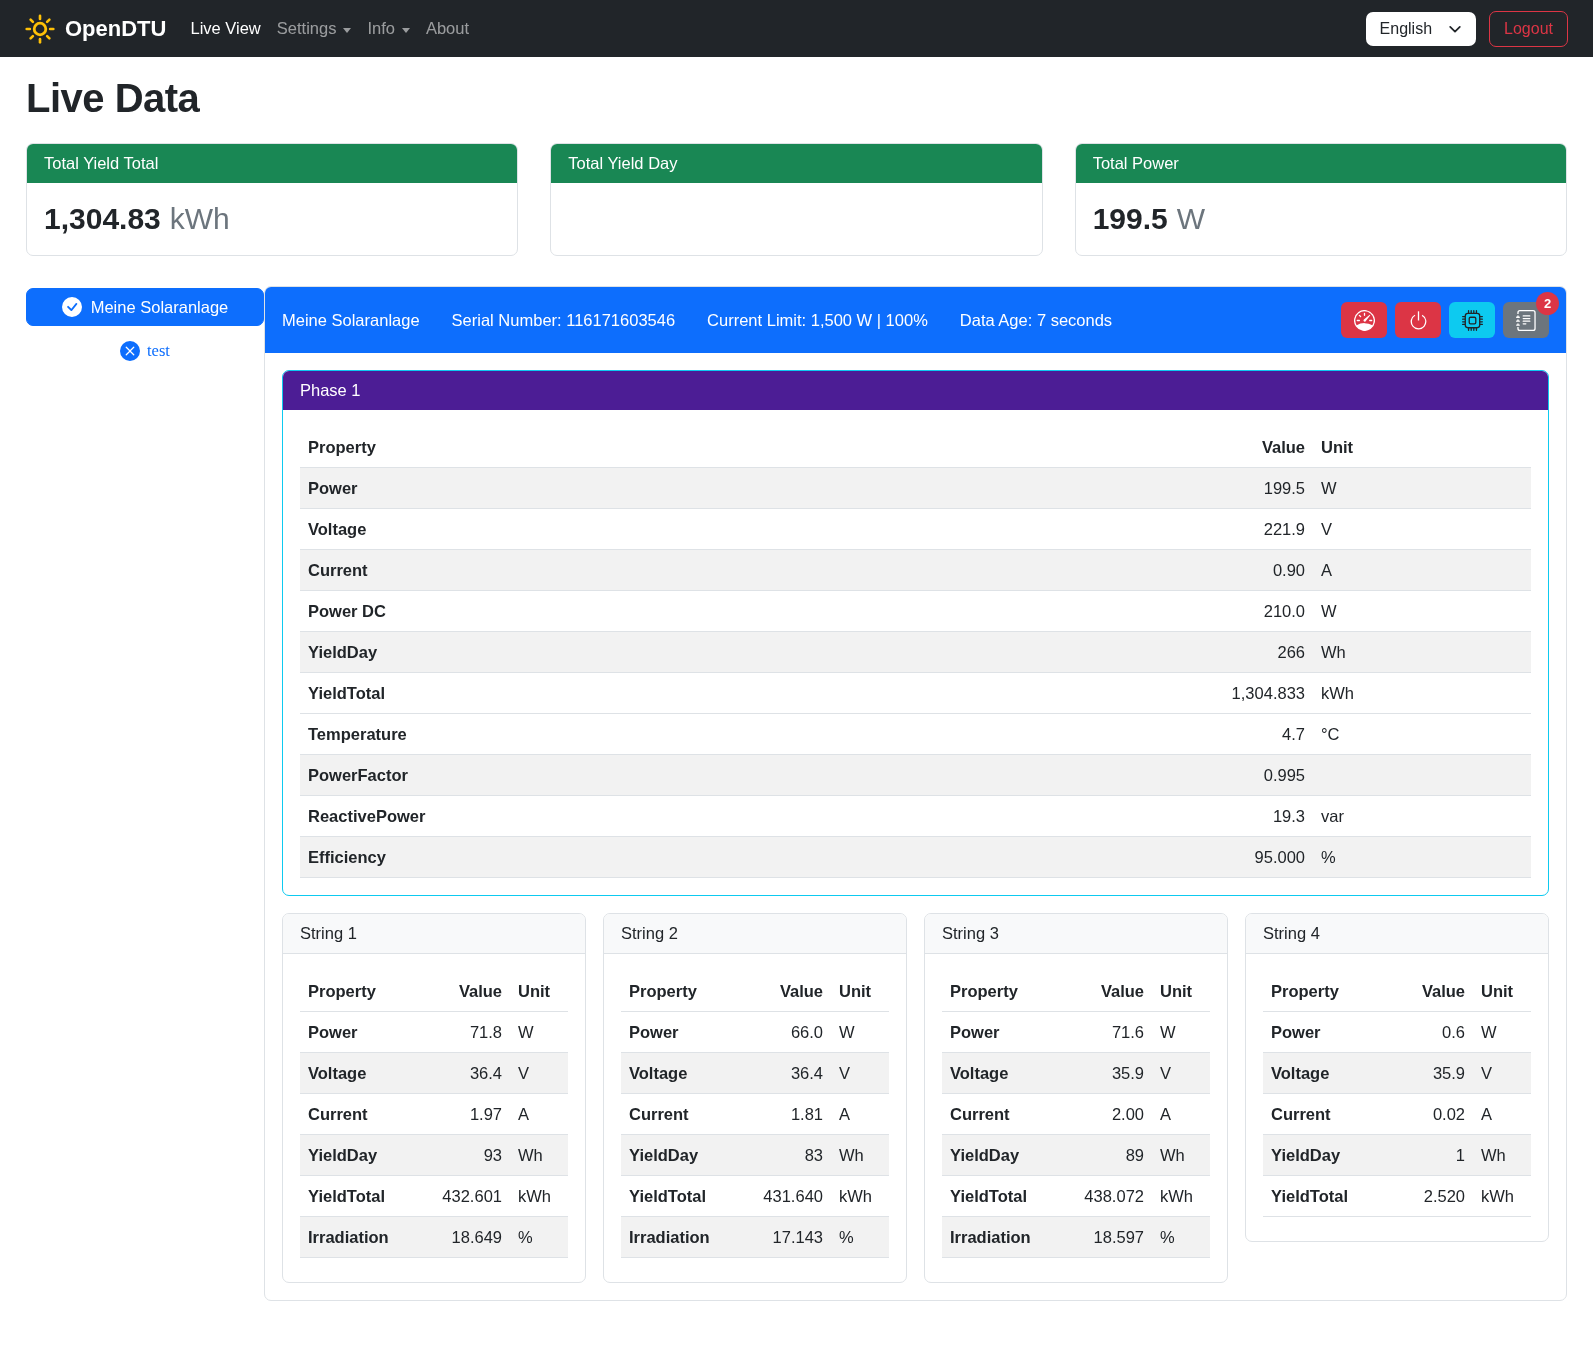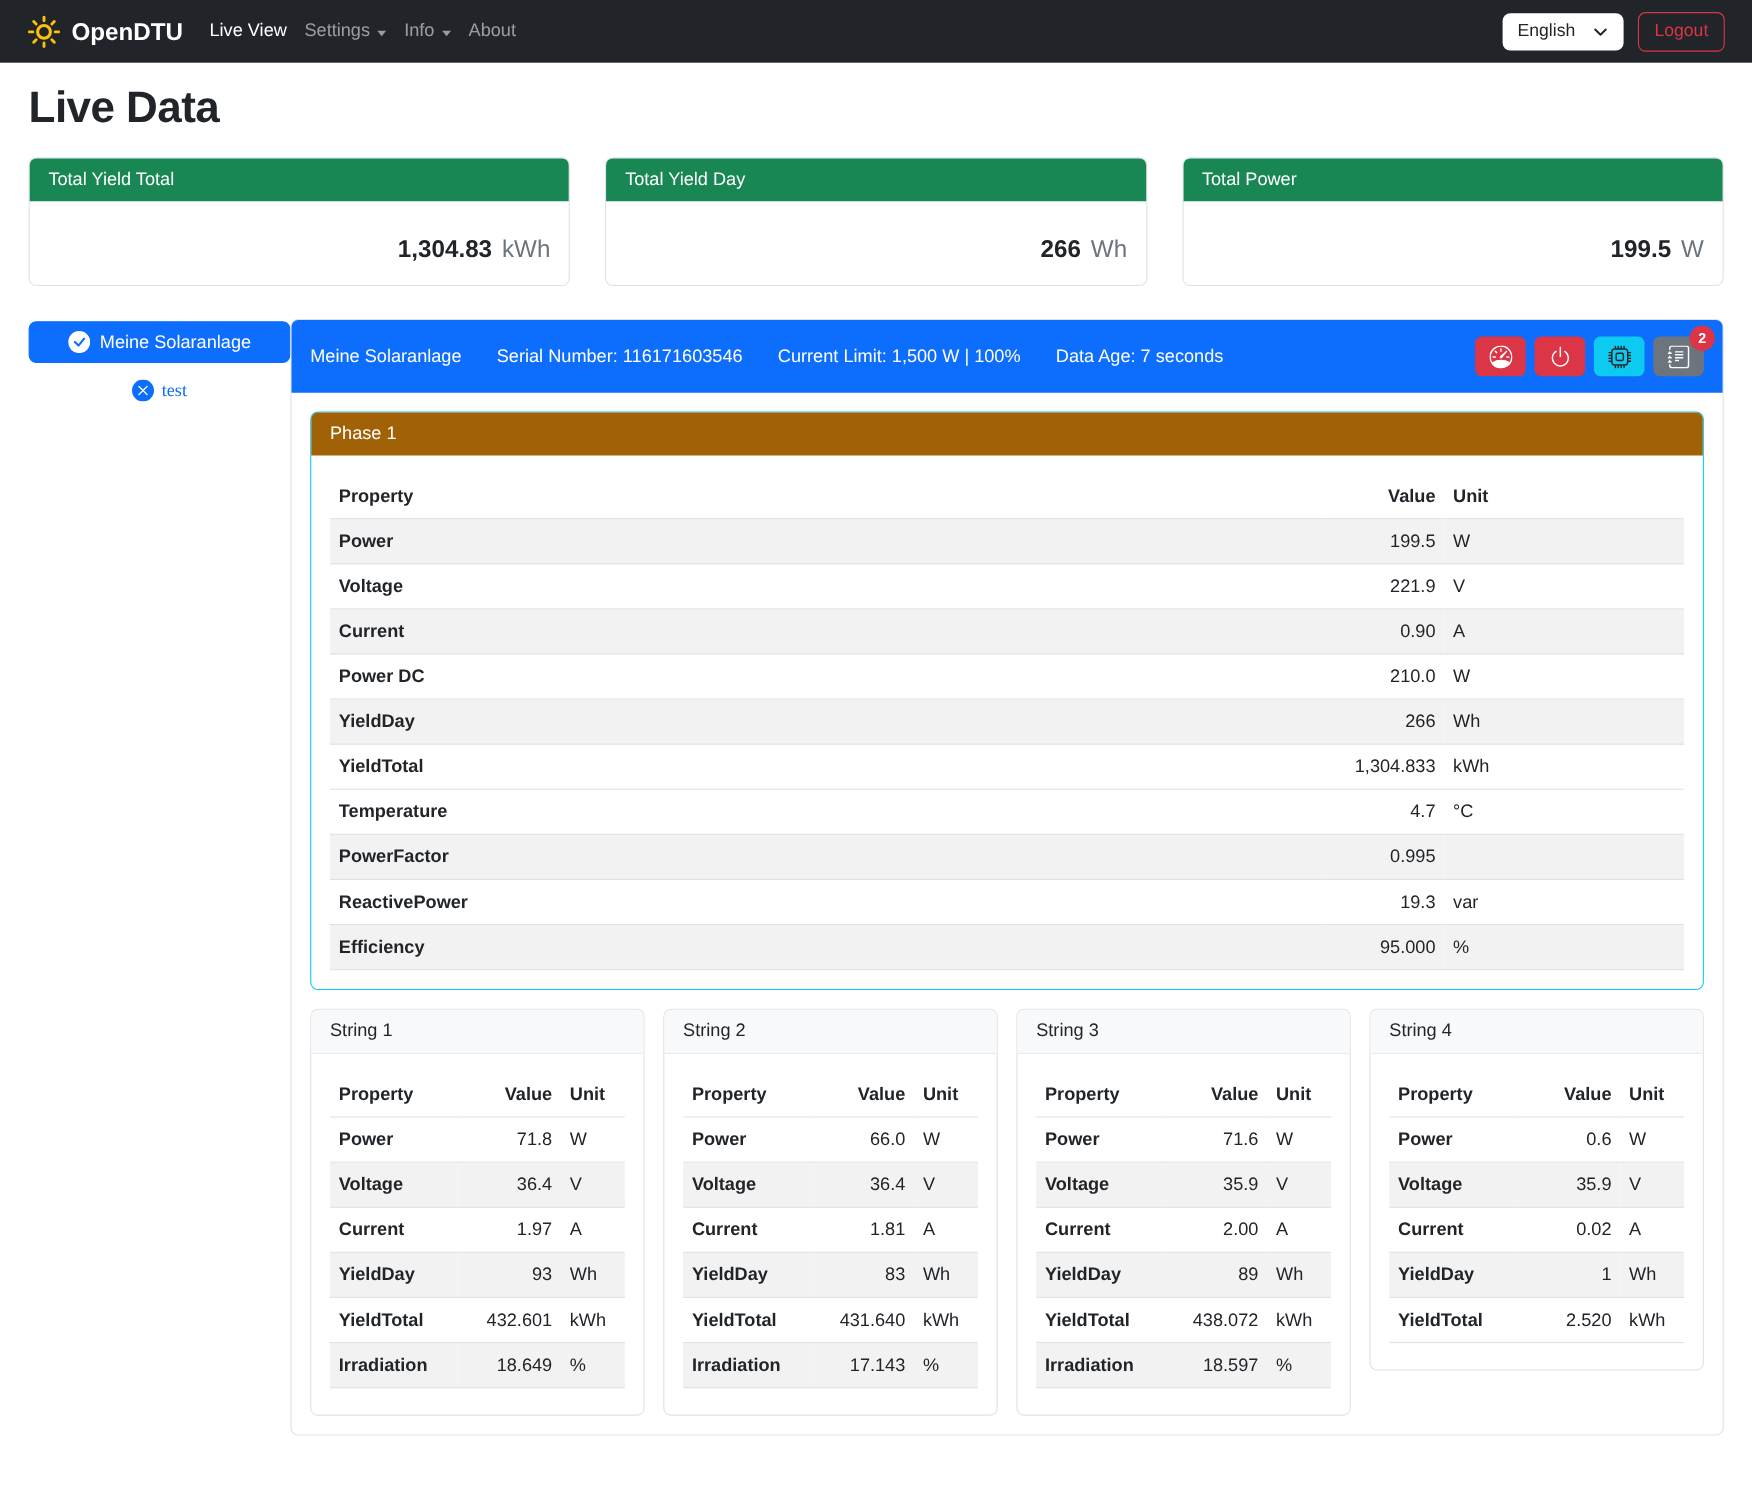--- a/index.html
+++ b/index.html
@@ -21,41 +21,41 @@
   .nav-right { margin-left:auto; display:flex; gap:13px; align-items:center; }
   .lang-select { background:#fff; color:#212529; border-radius:7px; padding:8px 14px; display:flex; align-items:center; gap:16px; font-size:16px; cursor:pointer; }
   .logout-btn { background:transparent; color:#dc3545; border:1px solid #dc3545; border-radius:7px; padding:8px 14px; font-size:16px; cursor:pointer; font-family:inherit; }
   
   .container { padding: 17px 26px 28px; }
   .page-title { font-size:40px; font-weight:600; margin:2px 0 22px; letter-spacing:-0.5px; }
   .summary-row { display:grid; grid-template-columns:repeat(3,1fr); gap:32px; margin-bottom:30px; }
   .card { border:1px solid #dee2e6; border-radius:7px; background:#fff; }
   .card-header { padding:10px 17px; font-size:16.5px; border-radius:6px 6px 0 0; }
   .summary-card .card-header { background:#198754; color:#fff; }
-  .summary-body { padding:19px 17px; text-align:right; font-size:22px;margin-top:12px; }
+  .summary-body { padding:19px 17px; text-align:left; font-size:30px; }
   .summary-value { font-weight:700; }
   .summary-unit { color:#6c757d; margin-left:9px; font-weight:400; }
   
   .content-row { display:flex; align-items:flex-start; }
   .sidebar { width:238px; flex:none; display:flex; flex-direction:column; align-items:center; gap:15px; padding-top:2px; }
   .inverter-select-btn { width:100%; background:#0d6efd; border:1px solid #0d6efd; color:#fff; border-radius:7px; padding:8px 12px; font-size:16.5px; display:flex; align-items:center; justify-content:center; gap:9px; cursor:pointer; font-family:inherit; }
   .inverter-inactive { display:flex; align-items:center; gap:7px; color:#0d6efd; font-size:16.5px; cursor:pointer;font-family:Liberation Serif, serif; }
   
   .main-card { flex:1; border:1px solid #dee2e6; border-radius:7px; }
   .inverter-header { background:#0d6efd; color:#fff; border-radius:6px 6px 0 0; display:flex; align-items:center; gap:32px; padding:15px 17px; font-size:16.5px; }
   .actions { margin-left:auto; display:flex; gap:8px; }
   .action-btn { width:46px; height:36px; border:none; border-radius:6px; display:flex; align-items:center; justify-content:center; cursor:pointer; position:relative; }
   .action-btn.danger { background:#dc3545; color:#fff; }
   .action-btn.info { background:#0dcaf0; color:#212529; }
   .action-btn.secondary { background:#6c757d; color:#fff; }
   .badge { position:absolute; top:-10px; right:-10px; background:#dc3545; color:#fff; min-width:23px; height:23px; border-radius:50%; font-size:13px; display:flex; align-items:center; justify-content:center; font-weight:600; }
   .inverter-body { padding:17px; }
   
   .phase-card { border:1px solid #0dcaf0; border-radius:7px; }
-  .phase-card .card-header { background:#a16207; color:#fff; }
+  .phase-card .card-header { background:#4c1d95; color:#fff; }
   .phase-body { padding:17px; }
   
   table.data-table { width:100%; border-collapse:collapse; font-size:16.5px; }
   .data-table th, .data-table td { padding:8px; border-bottom:1px solid #dee2e6; text-align:left; line-height:24px; }
   .data-table .prop { font-weight:700; }
   .data-table .val { text-align:right; }
   .data-table .unit { text-align:left; }
   .phase-table .val { width:112px; }
   .phase-table .unit { width:218px; }
   .string-table .val { width:94px; }
@@ -123,23 +123,20 @@
 
   <div class="summary-row">
     <div class="card summary-card">
       <div class="card-header">Total Yield Total</div>
       <div class="summary-body">
         <span class="summary-value">1,304.83</span><span class="summary-unit">kWh</span>
       </div>
     </div>
     <div class="card summary-card">
       <div class="card-header">Total Yield Day</div>
-      <div class="summary-body">
-        <span class="summary-value">266</span><span class="summary-unit">Wh</span>
-      </div>
     </div>
     <div class="card summary-card">
       <div class="card-header">Total Power</div>
       <div class="summary-body">
         <span class="summary-value">199.5</span><span class="summary-unit">W</span>
       </div>
     </div>
   </div>
 
   <div class="content-row">

